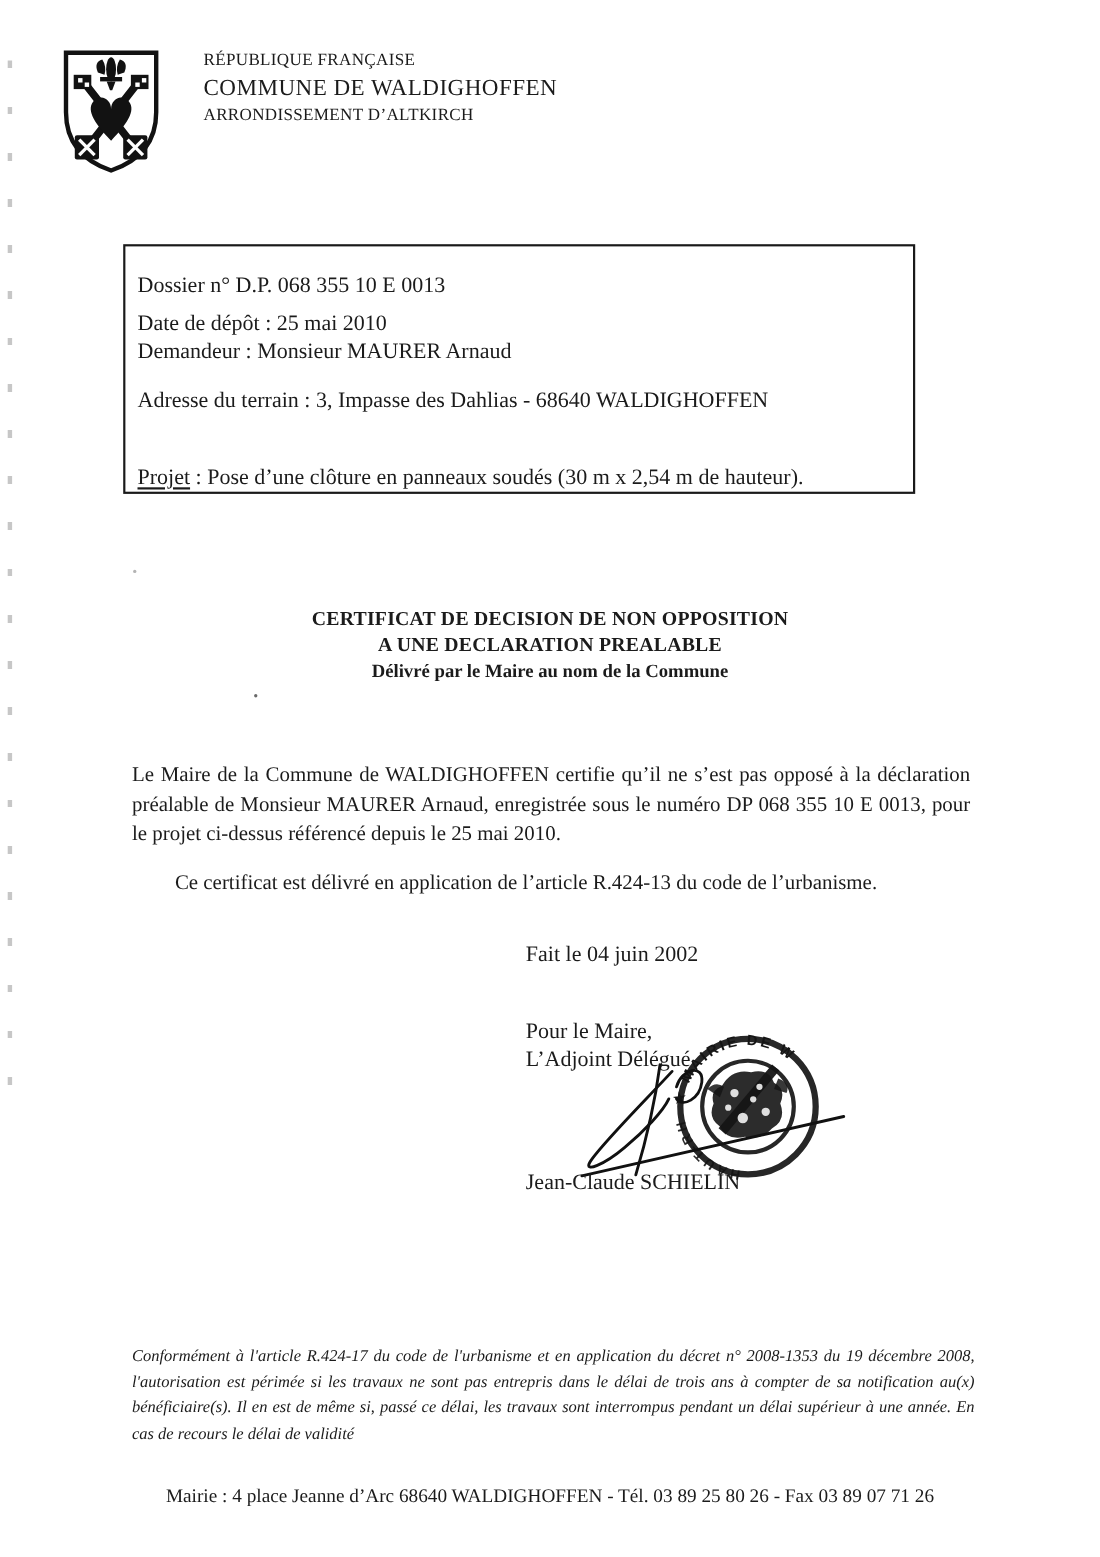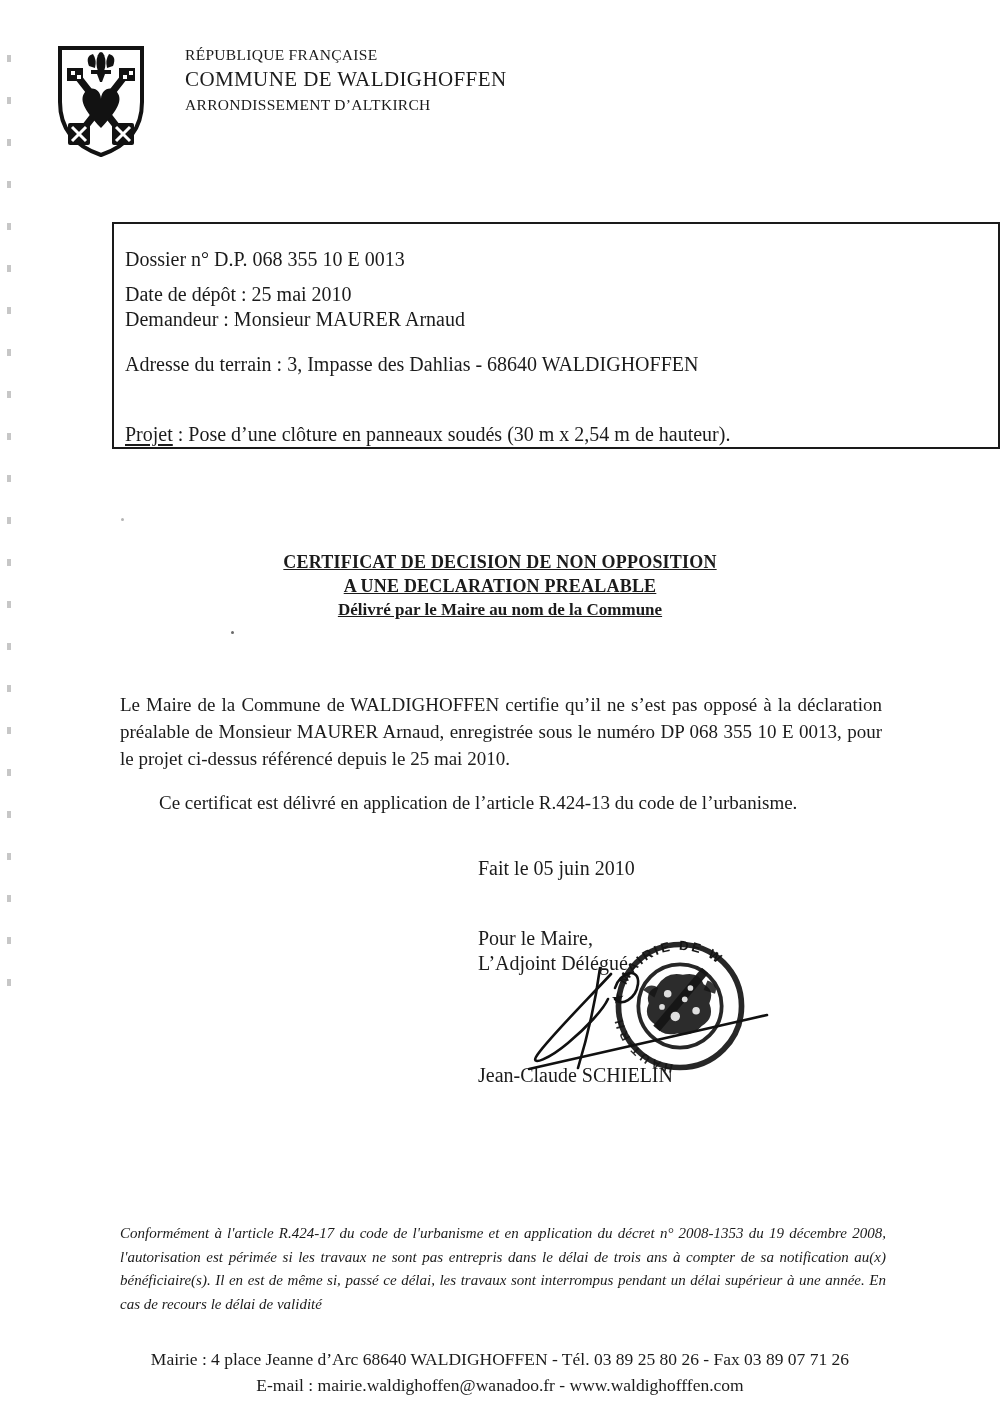--- a/index.html
+++ b/index.html
@@ -22,30 +22,30 @@
   .dot-artifact { width:3px; height:3px; background:#444; border-radius:50%; opacity:.8; }
 
   
   .crest { left:55px; top:44px; width:92px; height:116px; }
   .header-block { left:185px; top:44px; width:700px; text-align:left; line-height:1.38; }
   .hdr-sm   { font-size:15.5px; letter-spacing:.3px; }
   .hdr-lg   { font-size:21px; letter-spacing:.4px; }
 
   
   .dossier-box {
-    left:112px; top:222px; width:888px; height:227px;
+    left:112px; top:222px; width:720px; height:227px;
     border:2px solid #1a1a1a; background:#fff;
     font-size:20px;
   }
   .dossier-box .row { position:absolute; left:11px; white-space:nowrap; }
   .r1 { top:24px; } .r2 { top:59px; } .r3 { top:84px; } .r4 { top:129px; } .r5 { top:199px; }
   .u { text-decoration:underline; text-underline-offset:3px; }
 
   
-  .title-block { left:0; top:551px; width:1000px; text-align:center; font-weight:bold; line-height:23.5px;text-decoration:underline; }
+  .title-block { left:0; top:551px; width:1000px; text-align:center; font-weight:bold; line-height:23.5px; }
   .title-main { font-size:18px; letter-spacing:.2px; }
   .title-sub  { font-size:17px; }
 
   
   .para { left:120px; width:762px; font-size:19px; line-height:27px; text-align:justify; }
   .p1 { top:691px; }
   .p2 { top:789px; text-align:left;margin-left:39px; }
 
   
   .sig-text { left:478px; font-size:20px; white-space:nowrap; }
@@ -128,21 +128,21 @@
 
 <div class="abs title-block">
   <div class="title-main">CERTIFICAT DE DECISION DE NON OPPOSITION</div>
   <div class="title-main">A UNE DECLARATION PREALABLE</div>
   <div class="title-sub">Délivré par le Maire au nom de la Commune</div>
 </div>
 
 <div class="abs para p1">Le Maire de la Commune de WALDIGHOFFEN certifie qu’il ne s’est pas opposé à la déclaration préalable de Monsieur MAURER Arnaud, enregistrée sous le numéro DP 068 355 10 E 0013, pour le projet ci-dessus référencé depuis le 25 mai 2010.</div>
 <div class="abs para p2">Ce certificat est délivré en application de l’article R.424-13 du code de l’urbanisme.</div>
 
-<div class="abs sig-text fait">Fait le 05 juin 2010</div>
+<div class="abs sig-text fait">Fait le 04 juin 2002</div>
 <div class="abs sig-text pour">Pour le Maire,</div>
 <div class="abs sig-text adjoint">L’Adjoint Délégué</div>
 
 <svg class="abs stamp" viewBox="0 0 150 150" aria-hidden="true">
   <defs>
     <path id="arcTop" d="M 13,78 A 62,62 0 0 1 137,78"></path>
     <path id="arcBottom" d="M 76,137 A 62,62 0 0 1 13,76"></path>
   </defs>
   <circle cx="75" cy="75" r="65" fill="none" stroke="#151515" stroke-width="6" opacity=".92"></circle>
   <circle cx="75" cy="75" r="44" fill="none" stroke="#151515" stroke-width="4" opacity=".92"></circle>
@@ -177,14 +177,13 @@
     <path d="M14,111 L252,57"></path>
   </g>
 </svg>
 
 <div class="abs sig-text name">Jean-Claude SCHIELIN</div>
 
 <div class="abs legal">Conformément à l'article R.424-17 du code de l'urbanisme et en application du décret n° 2008-1353 du 19 décembre 2008, l'autorisation est périmée si les travaux ne sont pas entrepris dans le délai de trois ans à compter de sa notification au(x) bénéficiaire(s). Il en est de même si, passé ce délai, les travaux sont interrompus pendant un délai supérieur à une année. En cas de recours le délai de validité</div>
 
 <div class="abs footer">
   <div>Mairie : 4 place Jeanne d’Arc 68640 WALDIGHOFFEN - Tél. 03 89 25 80 26 - Fax 03 89 07 71 26</div>
-  <div>E-mail : mairie.waldighoffen@wanadoo.fr - www.waldighofffen.com</div>
 </div>
 
 </body></html>

